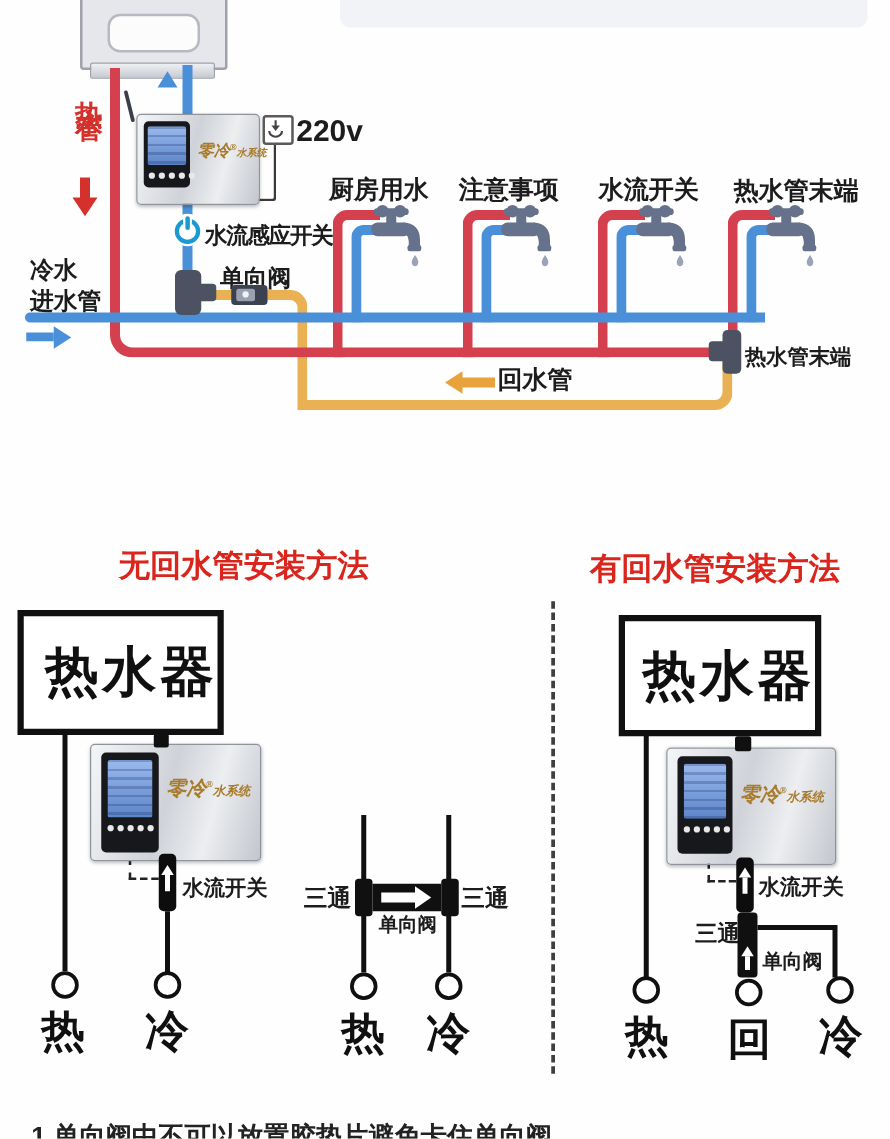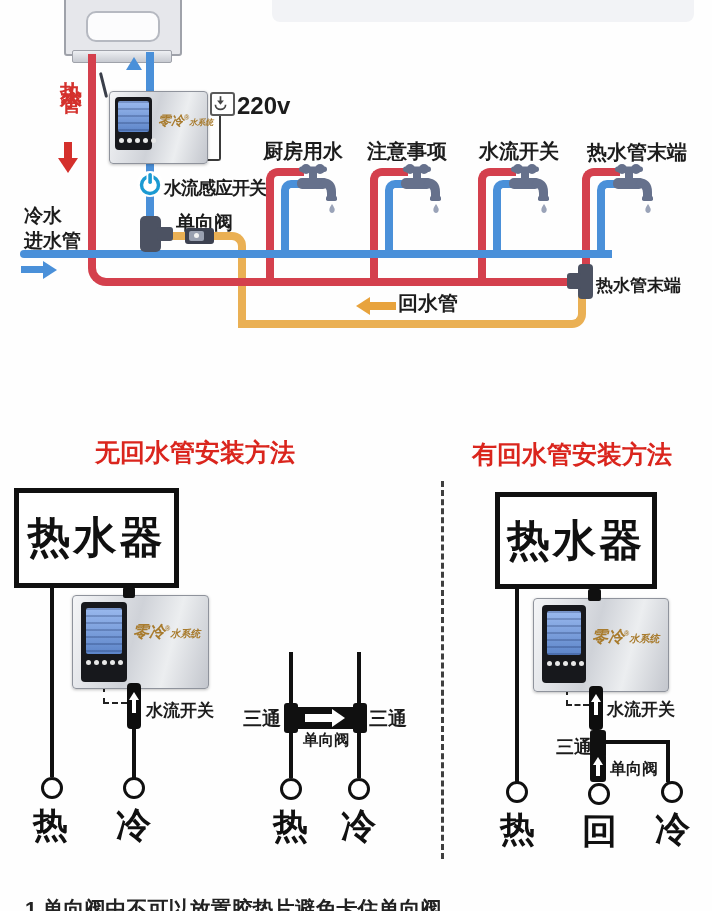--- a/index.html
+++ b/index.html
@@ -49,21 +49,21 @@
   .antenna{position:absolute;width:3px;height:26px;background:#3a3f4a;transform:rotate(-14deg);border-radius:2px;}
 
   .v220{left:210px;top:92px;width:21px;height:20px;background:#fff;border:2px solid #5a5a5a;border-radius:3px;z-index:6;}
   .cord{left:205px;top:111px;width:14px;height:48px;border-right:2px solid #3a3a3a;border-bottom:2px solid #3a3a3a;border-bottom-right-radius:3px;z-index:5;}
 
   .sensor-wrap{left:136px;top:170px;width:28px;height:28px;z-index:7;}
 
   
   .divider{left:441px;top:481px;height:378px;width:0;border-left:3px dashed #3f3f3f;}
   .title-red{position:absolute;font-size:25px;font-weight:900;color:#da251d;letter-spacing:0;white-space:nowrap;}
-  .hbox{position:absolute;border:5px solid #101010;background:#fff;display:flex;align-items:center;justify-content:center;}
+  .hbox{position:absolute;border:5px solid #101010;background:#fff;display:flex;align-items:center;justify-content:flex-end;}
   .hbox span{font-size:43px;font-weight:900;letter-spacing:3px;color:#101010;}
   .bline{position:absolute;background:#101010;}
   .dashL{position:absolute;border-left:2px dashed #222;border-bottom:2px dashed #222;}
   .fswitch{position:absolute;width:14px;background:#0d0d0d;border-radius:4px;z-index:6;}
   .uparrow{position:absolute;left:2px;width:10px;}
   .uparrow .head{margin:0 auto;width:0;height:0;border-left:5px solid transparent;border-right:5px solid transparent;border-bottom:8px solid #fff;}
   .uparrow .stem{margin:0 auto;width:4px;height:13px;background:#fff;}
   .tee{position:absolute;background:#101010;border-radius:3px;z-index:6;}
   .mvalve{left:298px;top:707px;width:55px;height:22px;background:#101010;z-index:5;}
   .mvalve .stem{position:absolute;left:7px;top:7px;width:27px;height:8px;background:#fff;}

